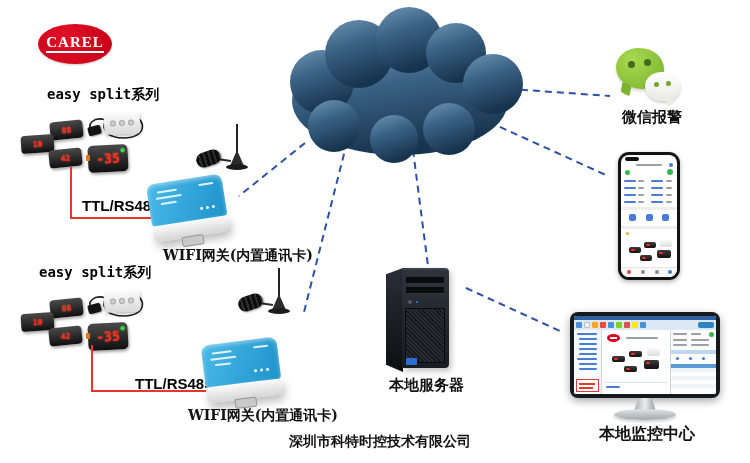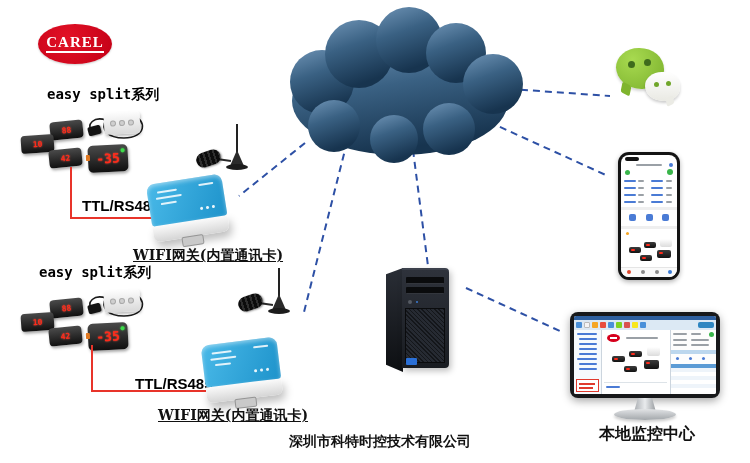--- a/index.html
+++ b/index.html
@@ -4,21 +4,21 @@
 <title>Diagram</title>
 <style>
   html,body{margin:0;padding:0;background:#fff;}
   #canvas{position:relative;width:750px;height:463px;background:#fff;overflow:hidden;
           font-family:"DejaVu Sans",sans-serif;}
   #canvas *{box-sizing:border-box;}
 
   
   .lbl-mono{position:absolute;font:700 14px "DejaVu Sans Mono",monospace;color:#000;white-space:nowrap;}
   .lbl-bus{position:absolute;font:700 15px "Liberation Sans",sans-serif;color:#000;white-space:nowrap;}
-  .lbl-kai{position:absolute;font:700 14px "DejaVu Serif","Liberation Serif",serif;color:#111;text-align:left;white-space:nowrap;text-decoration:underline;}
+  .lbl-kai{position:absolute;font:700 14px "DejaVu Serif","Liberation Serif",serif;color:#111;text-align:right;white-space:nowrap;}
   .lbl-cap{position:absolute;font:600 15px "DejaVu Serif","Liberation Serif",serif;color:#111;text-align:center;white-space:nowrap;}
 
   
   .carel{position:absolute;left:38px;top:24px;width:74px;height:40px;border-radius:50%;
          background:radial-gradient(circle at 40% 35%,#e21126,#c30016);
          display:flex;align-items:center;justify-content:center;box-shadow:0 1px 2px rgba(0,0,0,.2);}
   .carel span{color:#fff;font:700 15px "Liberation Serif",serif;letter-spacing:1px;
               border-bottom:2px solid #fff;padding-bottom:1px;line-height:1.05;}
 
   
@@ -284,20 +284,21 @@
   <div class="wechat">
     <div class="wc-big">
       <span class="eye-d" style="left:12px;top:13px;"></span>
       <span class="eye-d" style="left:28px;top:11px;"></span>
     </div>
     <div class="wc-small">
       <span class="eye-g" style="left:9px;top:10px;"></span>
       <span class="eye-g" style="left:21px;top:9px;"></span>
     </div>
   </div>
+  <div class="lbl-cap" style="left:612px;top:108px;width:80px;">微信报警</div>
 
   <div class="phone">
     <div class="p-screen">
       <div class="p-el" style="left:4px;top:2px;width:14px;height:4px;background:#111;border-radius:2px;"></div>
       <span class="bar g" style="left:15px;top:9px;width:26px;"></span>
       <span class="dot" style="left:48px;top:8px;width:4px;height:4px;background:#4a7bd5;"></span>
       <span class="dot" style="left:4px;top:15px;width:5px;height:5px;background:#39b54a;"></span>
       <span class="dot" style="left:46px;top:14px;width:6px;height:6px;background:#39b54a;"></span>
       <span class="bar" style="left:3px;top:25px;width:12px;"></span>
         <span class="bar g" style="left:17px;top:25px;width:6px;"></span>
@@ -346,20 +347,21 @@
     <div class="s-side"></div>
     <div class="s-front">
       <div class="s-bay" style="top:7px;"></div>
       <div class="s-bay" style="top:17px;"></div>
       <span class="s-btn" style="left:6px;top:30px;width:4px;height:4px;"></span>
       <span class="s-btn" style="left:14px;top:31px;width:2px;height:2px;background:#3a7bd5;"></span>
       <div class="s-grille"></div>
       <div class="s-intel"></div>
     </div>
   </div>
+  <div class="lbl-cap" style="left:384px;top:376px;width:85px;">本地服务器</div>
 
   <div class="monitor">
     <div class="m-bezel">
       <div class="m-screen">
         <div class="m-title"></div>
         <div class="m-toolbar">
           <i style="background:#4a90d9;"></i>
           <i style="background:#f5f5f5;border:1px solid #bbb;"></i>
           <i style="background:#f5a623;"></i>
           <i style="background:#e84c3d;"></i>

